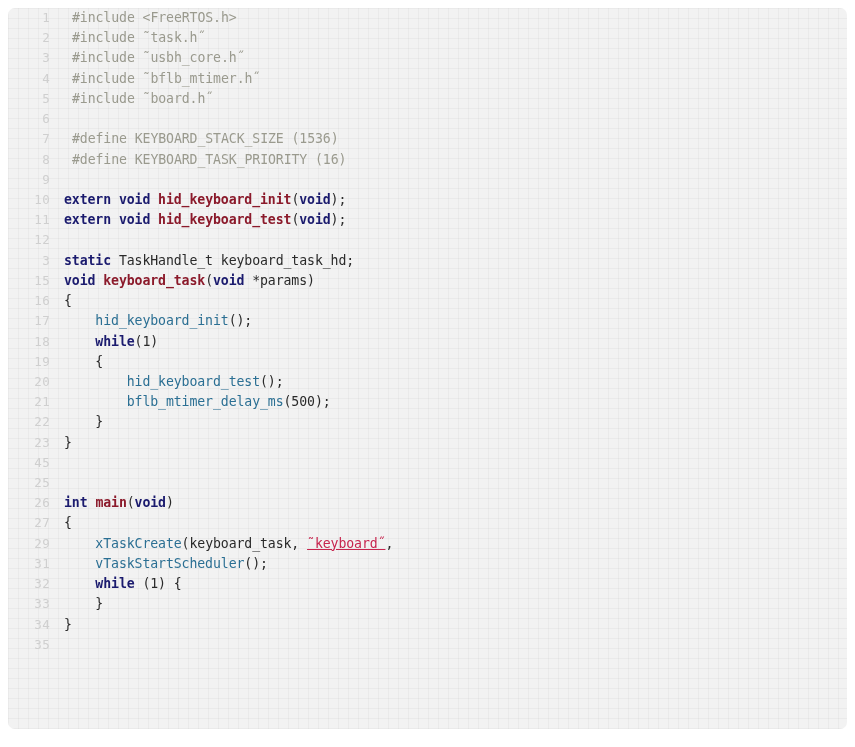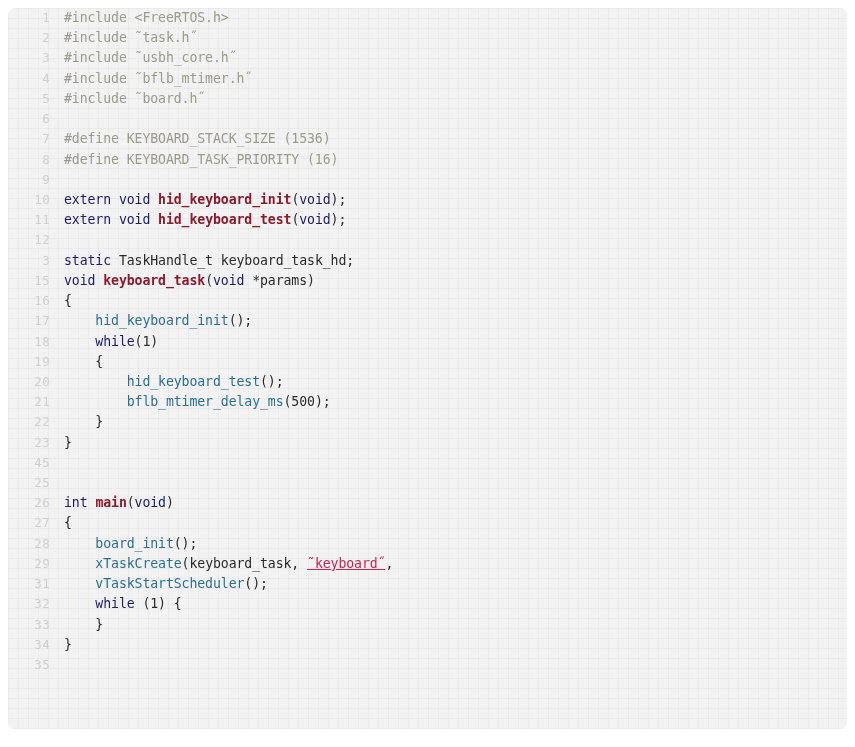--- a/index.html
+++ b/index.html
@@ -63,22 +63,22 @@
 
   td.codecell {
     padding-left: 14px;
     font-family: "DejaVu Sans Mono", monospace;
     font-size: 13.2px;
     color: #2a2a2a;
     letter-spacing: -0.1px;
   }
 
   
-  .tok-pre   { color: #9a9a8e; }            
-  .tok-kw    { color: #1b1b6e; font-weight: normal; }  
+  .tok-pre   { color: #9a9a8e; margin-left: 8px; }            
+  .tok-kw    { color: #1b1b6e; font-weight: bold; }  
   .tok-def   { color: #8b1a2b; font-weight: bold; }  
   .tok-call  { color: #2b6f93; }            
   .tok-str   { color: #c7254e; text-decoration: underline; }            
   .tok-const { color: #008080; }            
   .tok-plain { color: #2a2a2a; }
   .tok-punct { color: #2a2a2a; }
   .tok-num   { color: #2a2a2a; }
 </style>
 </head>
 <body>
@@ -184,24 +184,20 @@
         </tr>
         <tr>
           <td class="lineno">26</td>
           <td class="codecell"><span class="tok-kw">int</span><span class="tok-plain"> </span><span class="tok-def">main</span><span class="tok-punct">(</span><span class="tok-kw">void</span><span class="tok-punct">)</span></td>
         </tr>
         <tr>
           <td class="lineno">27</td>
           <td class="codecell"><span class="tok-punct">{</span></td>
         </tr>
         <tr>
-          <td class="lineno">28</td>
-          <td class="codecell"><span class="tok-plain">    </span><span class="tok-call">board_init</span><span class="tok-punct">();</span></td>
-        </tr>
-        <tr>
           <td class="lineno">29</td>
           <td class="codecell"><span class="tok-plain">    </span><span class="tok-call">xTaskCreate</span><span class="tok-plain">(keyboard_task, </span><span class="tok-str">˜keyboard˝</span><span class="tok-punct">,</span></td>
         </tr>
         <tr>
           <td class="lineno">31</td>
           <td class="codecell"><span class="tok-plain">    </span><span class="tok-call">vTaskStartScheduler</span><span class="tok-punct">();</span></td>
         </tr>
         <tr>
           <td class="lineno">32</td>
           <td class="codecell"><span class="tok-plain">    </span><span class="tok-kw">while</span><span class="tok-punct"> (</span><span class="tok-num">1</span><span class="tok-punct">) {</span></td>

